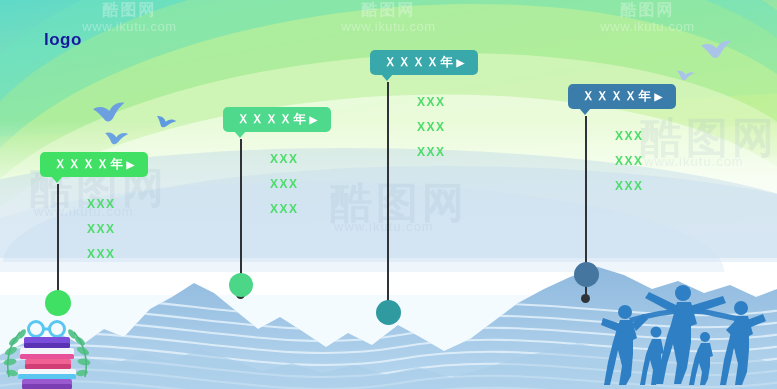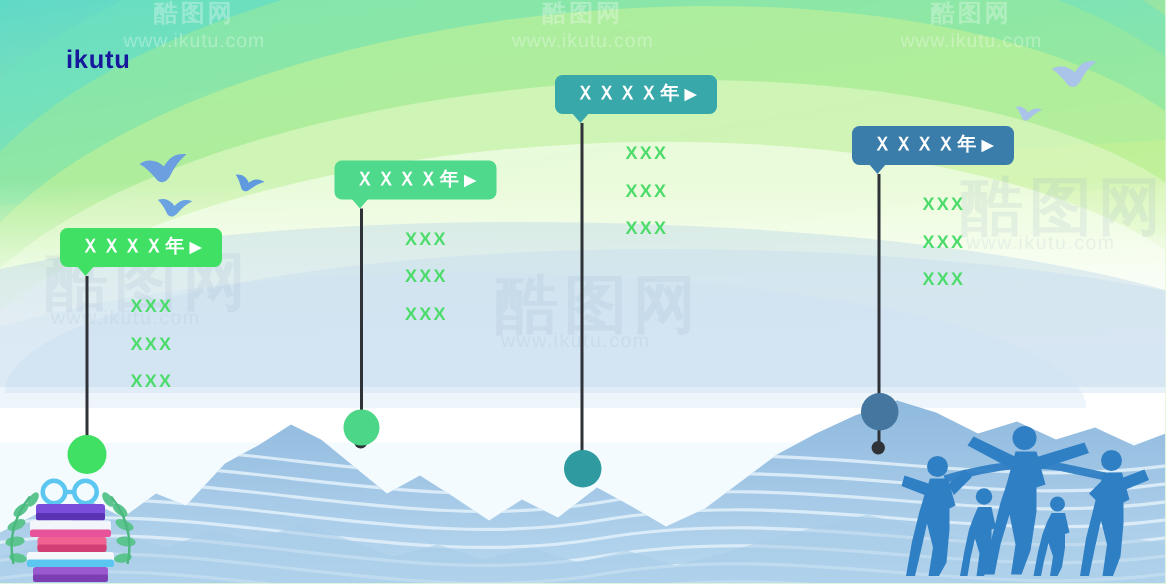--- a/index.html
+++ b/index.html
@@ -163,21 +163,21 @@
       <div class="wm-big" style="left: 330px; top: 175px;">酷图网</div>
       <div class="wm-sub" style="left: 334px; top: 219px;">www.ikutu.com</div>
       <div class="wm-big" style="left: 640px; top: 110px;">酷图网</div>
       <div class="wm-sub" style="left: 644px; top: 154px;">www.ikutu.com</div>
       <div class="wm-big" style="left: 60px; top: 345px;">酷图网</div>
       <div class="wm-big" style="left: 360px; top: 350px;">酷图网</div>
       <div class="wm-big" style="left: 640px; top: 330px;">酷图网</div>
       <div class="wm-sub" style="left: 644px; top: 374px;">www.ikutu.com</div>
     </div>
 
-  <div class="logo-text">ikutu</div>
+  <div class="logo-text">logo</div>
 
   <div id="birds-layer">
       <div class="bird" style="left: 93px; top: 103px; transform: scale(1) rotate(-8deg);"><svg width="34" height="20" viewBox="0 0 34 20" xmlns="http://www.w3.org/2000/svg">
           <path d="M1,4 C7,1 13,3 17,8 C21,2 27,0 33,2 C28,5 24,9 20,15 C17,19 13,19 11,16 C8,11 5,7 1,4 Z" fill="#6b9fe0"></path>
         </svg></div>
       <div class="bird" style="left: 148px; top: 112px; transform: scale(0.62) rotate(18deg);"><svg width="34" height="20" viewBox="0 0 34 20" xmlns="http://www.w3.org/2000/svg">
           <path d="M1,4 C7,1 13,3 17,8 C21,2 27,0 33,2 C28,5 24,9 20,15 C17,19 13,19 11,16 C8,11 5,7 1,4 Z" fill="#5f9ade"></path>
         </svg></div>
       <div class="bird" style="left: 99px; top: 128px; transform: scale(0.72) rotate(6deg);"><svg width="34" height="20" viewBox="0 0 34 20" xmlns="http://www.w3.org/2000/svg">
           <path d="M1,4 C7,1 13,3 17,8 C21,2 27,0 33,2 C28,5 24,9 20,15 C17,19 13,19 11,16 C8,11 5,7 1,4 Z" fill="#6ba3e2"></path>

